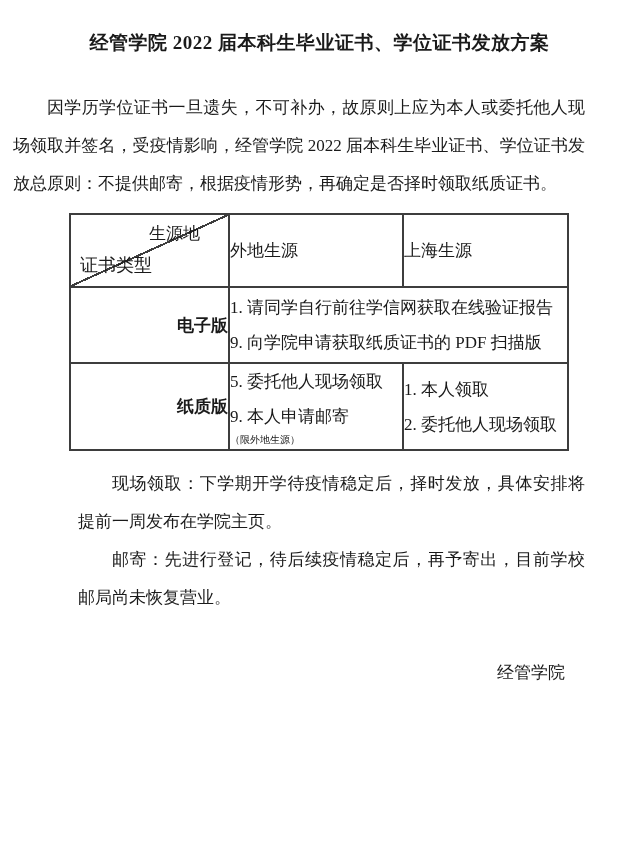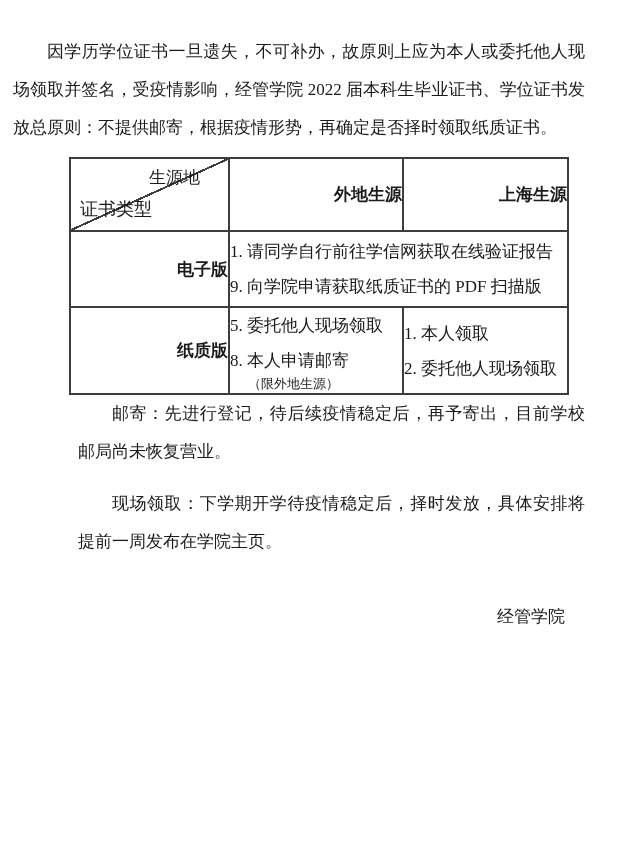--- a/index.html
+++ b/index.html
@@ -50,50 +50,50 @@
   td.corner-cell {
     height: 71px;
     position: relative;
     background-image: linear-gradient(to bottom right,
       transparent calc(50% - 1px), #3d3d3d calc(50% - 1px),
       #3d3d3d calc(50% + 1px), transparent calc(50% + 1px));
   }
   .corner-top-right { position: absolute; top: 7px; right: 28px; font-size: 17px; }
   .corner-bottom-left { position: absolute; bottom: 9px; left: 9px; font-size: 18px; }
 
-  td.head-cell { text-align: right; font-weight: bold; }
+  td.head-cell { text-align: left; }
 
   td.row-head {
     text-align: right;
     font-weight: bold;
   }
   td.items-cell { padding: 3px 4px 3px 11px; }
   .cell-item { line-height: 35px; }
   .cell-note {
-    font-size: 13px;
+    font-size: 10px;
     line-height: 18px;
-    padding-left: 18px;
     margin-top: -3px;
   }
   tr.row-electronic td { height: 74px; }
   tr.row-paper td { height: 85px; }
 
   .para.after-table { margin-top: 14px; }
 
   .signature {
     margin: 44px 74px 0 0;
     text-align: right;
   }
   .sig-org { font-size: 17px; line-height: 24px; }
 </style>
 </head>
 <body>
 
 <div class="page">
 
+  <div class="doc-title">经管学院 2022 届本科生毕业证书、学位证书发放方案</div>
 
   <p class="para first">因学历学位证书一旦遗失，不可补办，故原则上应为本人或委托他人现场领取并签名，受疫情影响，经管学院 2022 届本科生毕业证书、学位证书发放总原则：不提供邮寄，根据疫情形势，再确定是否择时领取纸质证书。</p>
 
 
   <table class="cert-table">
     <colgroup>
       <col class="col-a">
         <col class="col-b">
         <col class="col-c">
     </colgroup>
@@ -110,34 +110,34 @@
       <td class="row-head">电子版</td>
       <td class="items-cell" colspan="2">
         <div class="cell-item">1. 请同学自行前往学信网获取在线验证报告</div>
         <div class="cell-item">9. 向学院申请获取纸质证书的 PDF 扫描版</div>
       </td>
     </tr>
     <tr class="row-paper">
       <td class="row-head">纸质版</td>
       <td class="items-cell">
         <div class="cell-item">5. 委托他人现场领取</div>
-        <div class="cell-item">8. 本人申请邮寄</div>
+        <div class="cell-item">9. 本人申请邮寄</div>
         <div class="cell-note">（限外地生源）</div>
       </td>
       <td class="items-cell">
         <div class="cell-item">1. 本人领取</div>
         <div class="cell-item">2. 委托他人现场领取</div>
       </td>
     </tr>
   </tbody>
     </table>
 
+  <p class="para after-table">现场领取：下学期开学待疫情稳定后，择时发放，具体安排将提前一周发布在学院主页。</p>
+
   <p class="para">邮寄：先进行登记，待后续疫情稳定后，再予寄出，目前学校邮局尚未恢复营业。</p>
-
-  <p class="para after-table">现场领取：下学期开学待疫情稳定后，择时发放，具体安排将提前一周发布在学院主页。</p>
 
 
   <div class="signature">
     <div class="sig-org">经管学院</div>
 
   </div>
 
 </div>
 
 </body></html>

